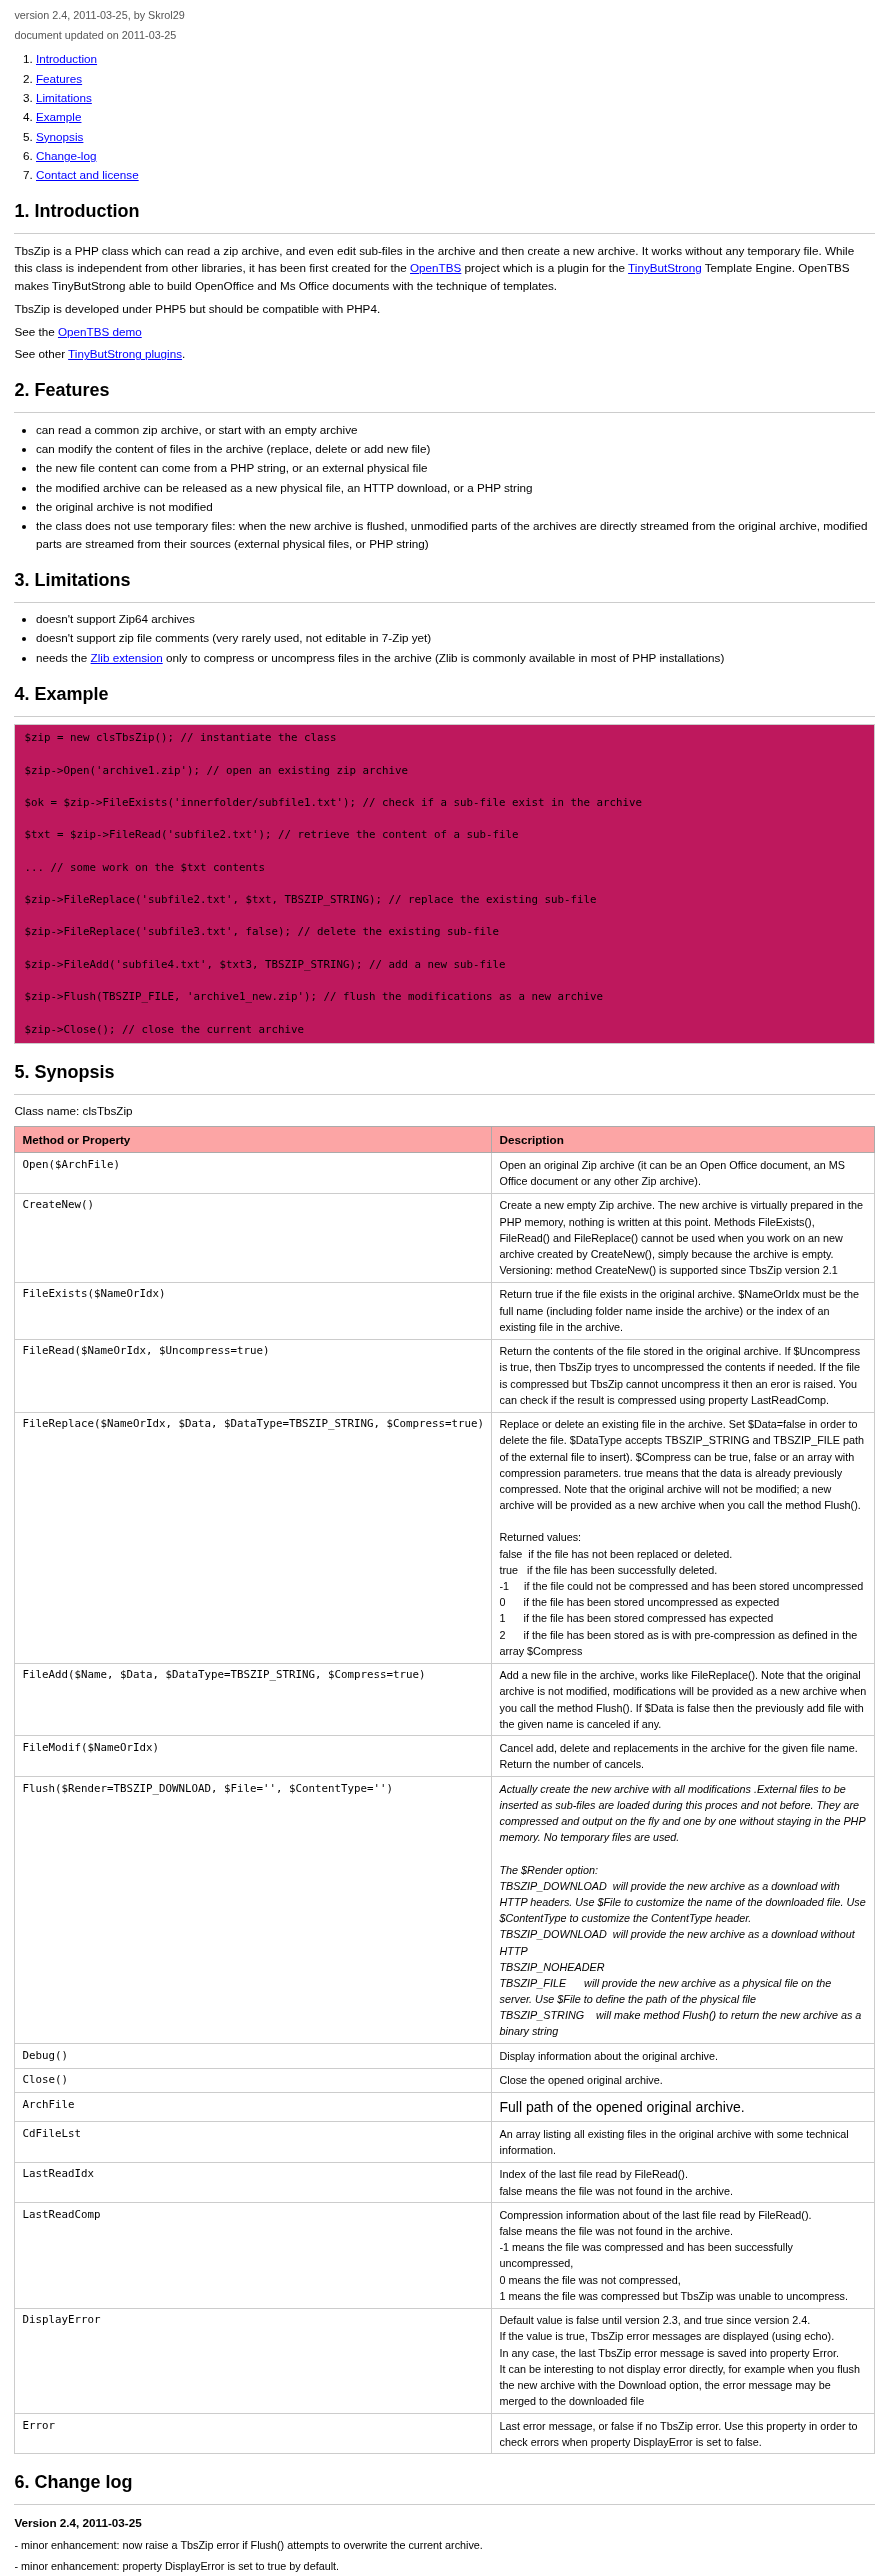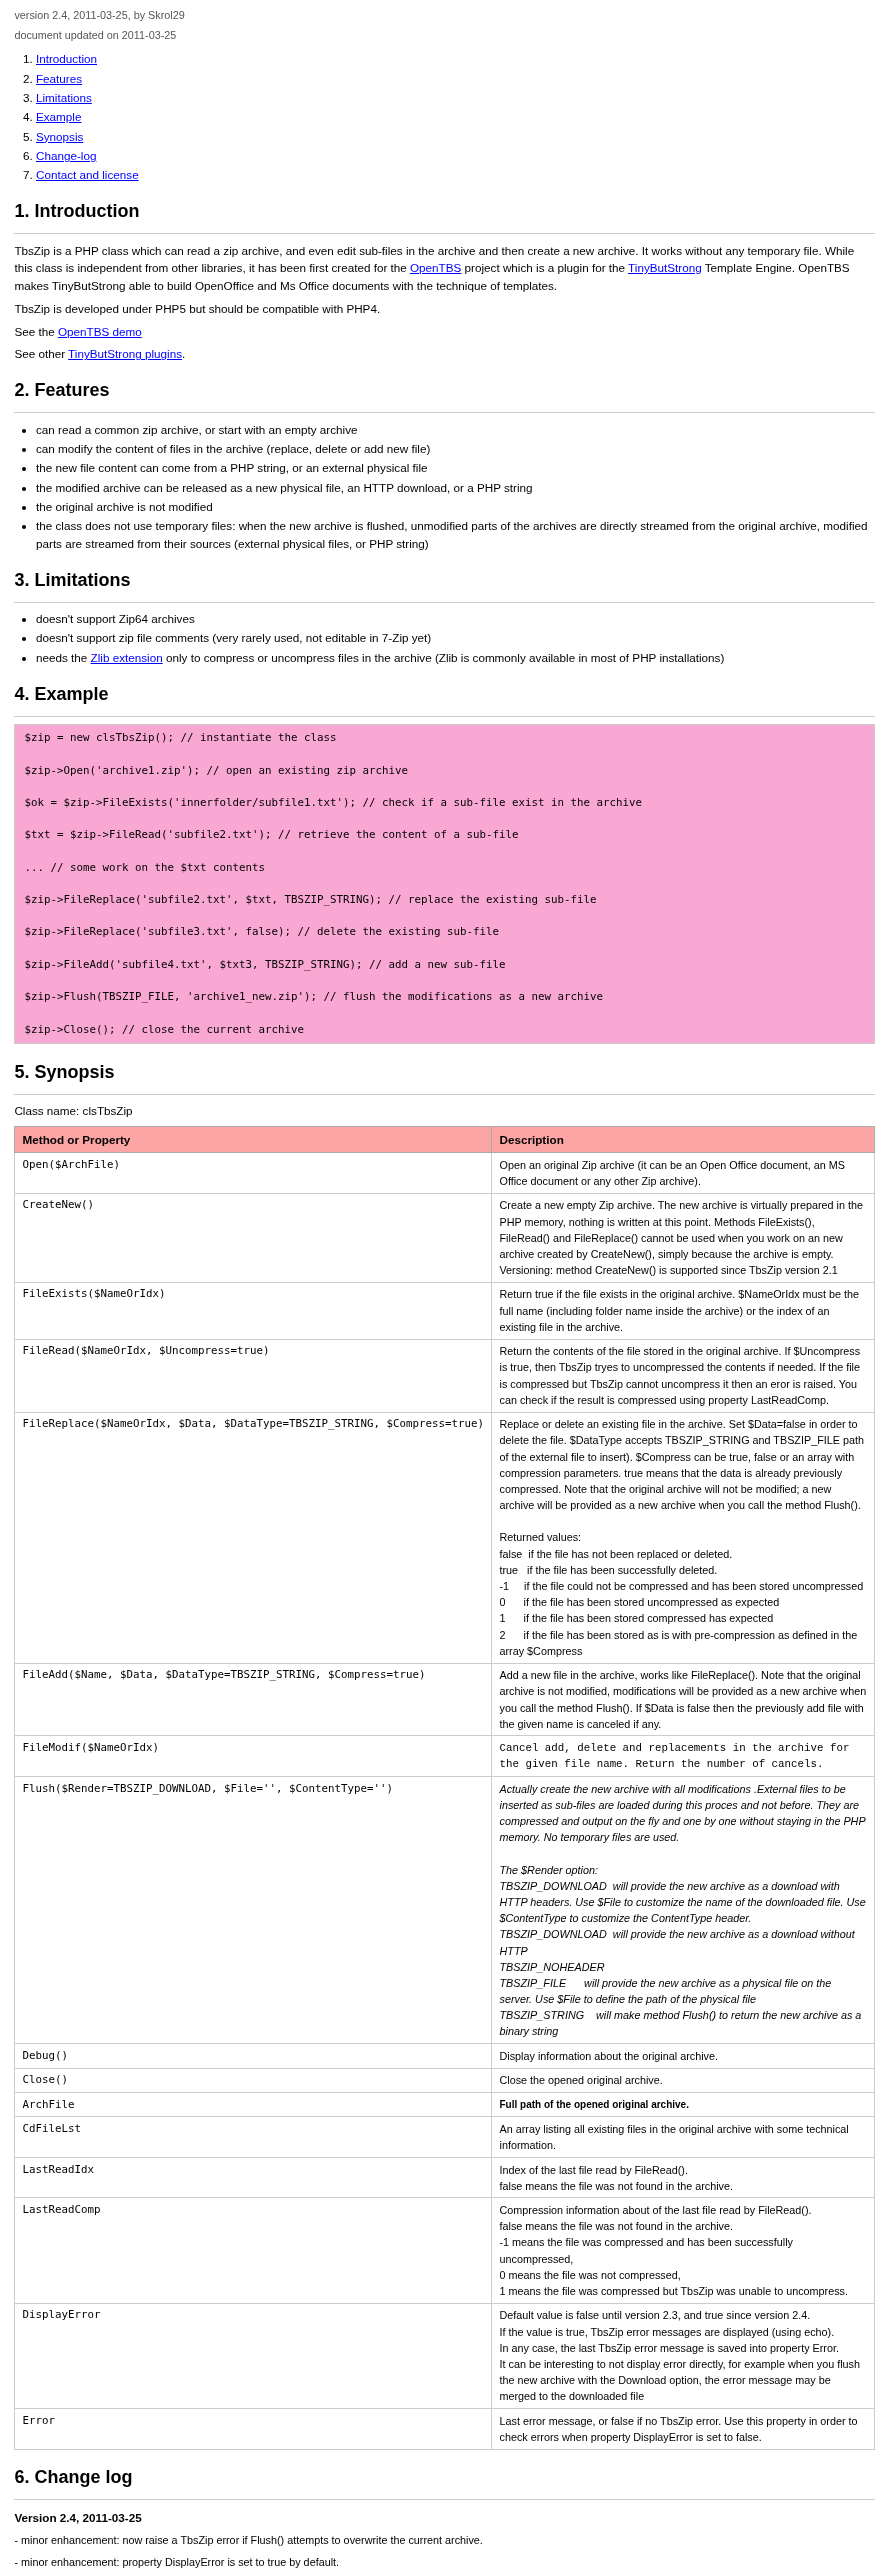--- a/index.html
+++ b/index.html
@@ -15,21 +15,21 @@
     a { color: #00f; text-decoration: underline; cursor: pointer; }
     h1 { font-size: 18px; font-weight: bold; border-bottom: 0.9px solid #ccc; padding-bottom: 8px; margin: 14.4px 0 7.2px 0; }
     p { margin: 5.4px 0; }
     ul { margin: 5.4px 0 5.4px 21.6px; }
     li { margin: 1.8px 0; }
     ol { margin: 5.4px 0 5.4px 21.6px; }
     .version-line { font-size: 10.8px; color: #555; margin-bottom: 3.6px; }
     .toc { margin: 7.2px 0 14.4px 21.6px; }
     .toc li { list-style: decimal; }
     pre, .code-block {
-      background: #f9a8d4;
+      background: #be185d;
       border: 0.9px solid #ccc;
       padding: 5.4px 9px;
       font-family: monospace;
       font-size: 10.8px;
       margin: 5.4px 0;
       white-space: pre-wrap;
     }
     .synopsis-class { margin: 5.4px 0; }
     table {
       border-collapse: collapse;
@@ -164,21 +164,21 @@
 0      if the file has been stored uncompressed as expected
 1      if the file has been stored compressed has expected
 2      if the file has been stored as is with pre-compression as defined in the array $Compress</td>
       </tr>
       <tr>
         <td class="method mono">FileAdd($Name, $Data, $DataType=TBSZIP_STRING, $Compress=true)</td>
         <td style="white-space: pre-wrap; font-size: 10.8px;">Add a new file in the archive, works like FileReplace(). Note that the original archive is not modified, modifications will be provided as a new archive when you call the method Flush(). If $Data is false then the previously add file with the given name is canceled if any.</td>
       </tr>
       <tr>
         <td class="method mono">FileModif($NameOrIdx)</td>
-        <td style="white-space: pre-wrap; font-size: 10.8px; font-family: Liberation Mono, monospace;">Cancel add, delete and replacements in the archive for the given file name. Return the number of cancels.</td>
+        <td style="white-space: pre-wrap; font-size: 10.8px;">Cancel add, delete and replacements in the archive for the given file name. Return the number of cancels.</td>
       </tr>
       <tr>
         <td class="method mono">Flush($Render=TBSZIP_DOWNLOAD, $File='', $ContentType='')</td>
         <td style="white-space: pre-wrap; font-size: 10.8px; font-style: italic;">Actually create the new archive with all modifications .External files to be inserted as sub-files are loaded during this proces and not before. They are compressed and output on the fly and one by one without staying in the PHP memory. No temporary files are used.
 
 The $Render option:
 TBSZIP_DOWNLOAD  will provide the new archive as a download with HTTP headers. Use $File to customize the name of the downloaded file. Use $ContentType to customize the ContentType header.
 TBSZIP_DOWNLOAD  will provide the new archive as a download without HTTP
 TBSZIP_NOHEADER
 TBSZIP_FILE      will provide the new archive as a physical file on the server. Use $File to define the path of the physical file
@@ -187,21 +187,21 @@
       <tr>
         <td class="method mono">Debug()</td>
         <td style="white-space: pre-wrap; font-size: 10.8px;">Display information about the original archive.</td>
       </tr>
       <tr>
         <td class="method mono">Close()</td>
         <td style="white-space: pre-wrap; font-size: 10.8px;">Close the opened original archive.</td>
       </tr>
       <tr>
         <td class="method mono">ArchFile</td>
-        <td style="white-space: pre-wrap; font-size: 10px; font-weight: bold;">Full path of the opened original archive.</td>
+        <td style="white-space: pre-wrap; font-size: 14px;">Full path of the opened original archive.</td>
       </tr>
       <tr>
         <td class="method mono">CdFileLst</td>
         <td style="white-space: pre-wrap; font-size: 10.8px;">An array listing all existing files in the original archive with some technical information.</td>
       </tr>
       <tr>
         <td class="method mono">LastReadIdx</td>
         <td style="white-space: pre-wrap; font-size: 10.8px;">Index of the last file read by FileRead().
 false means the file was not found in the archive.</td>
       </tr>

